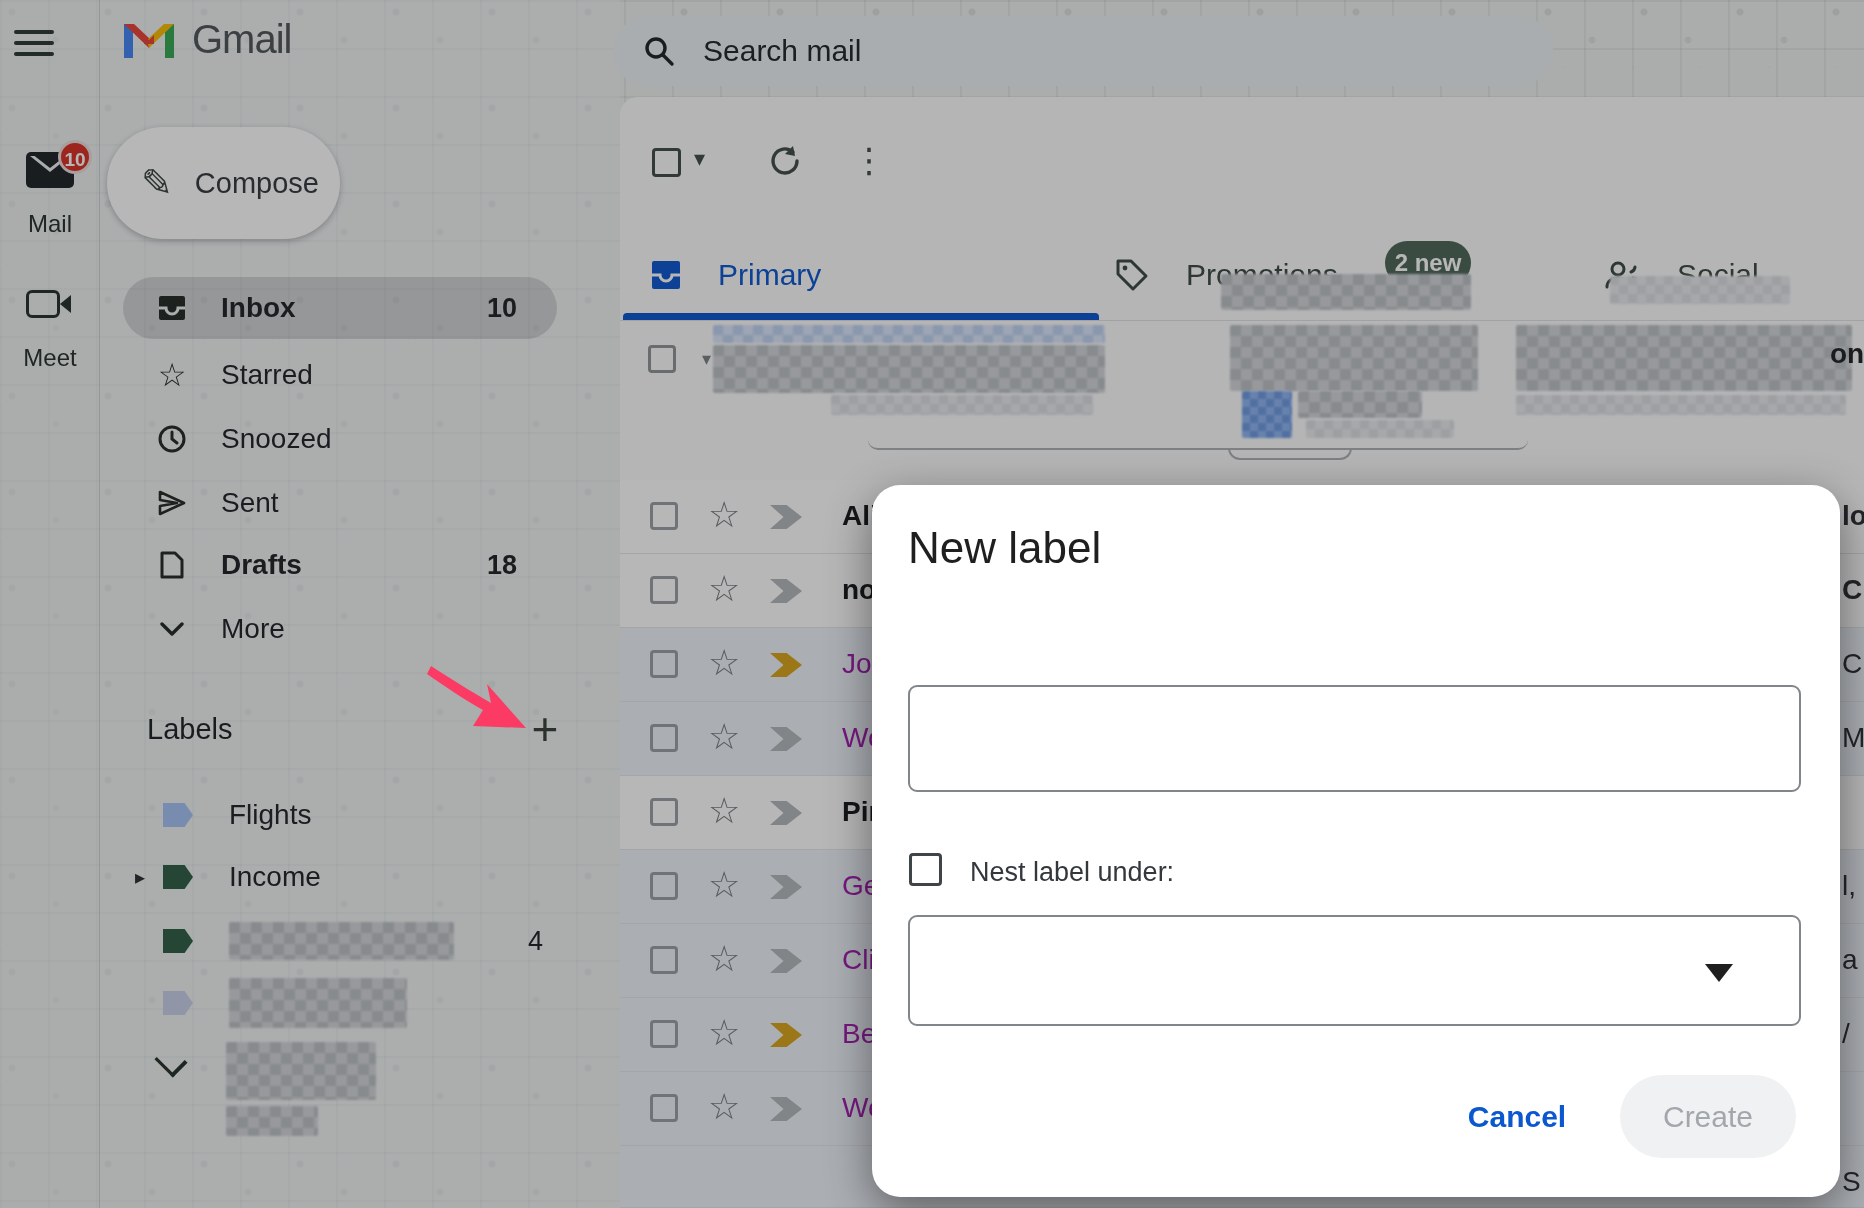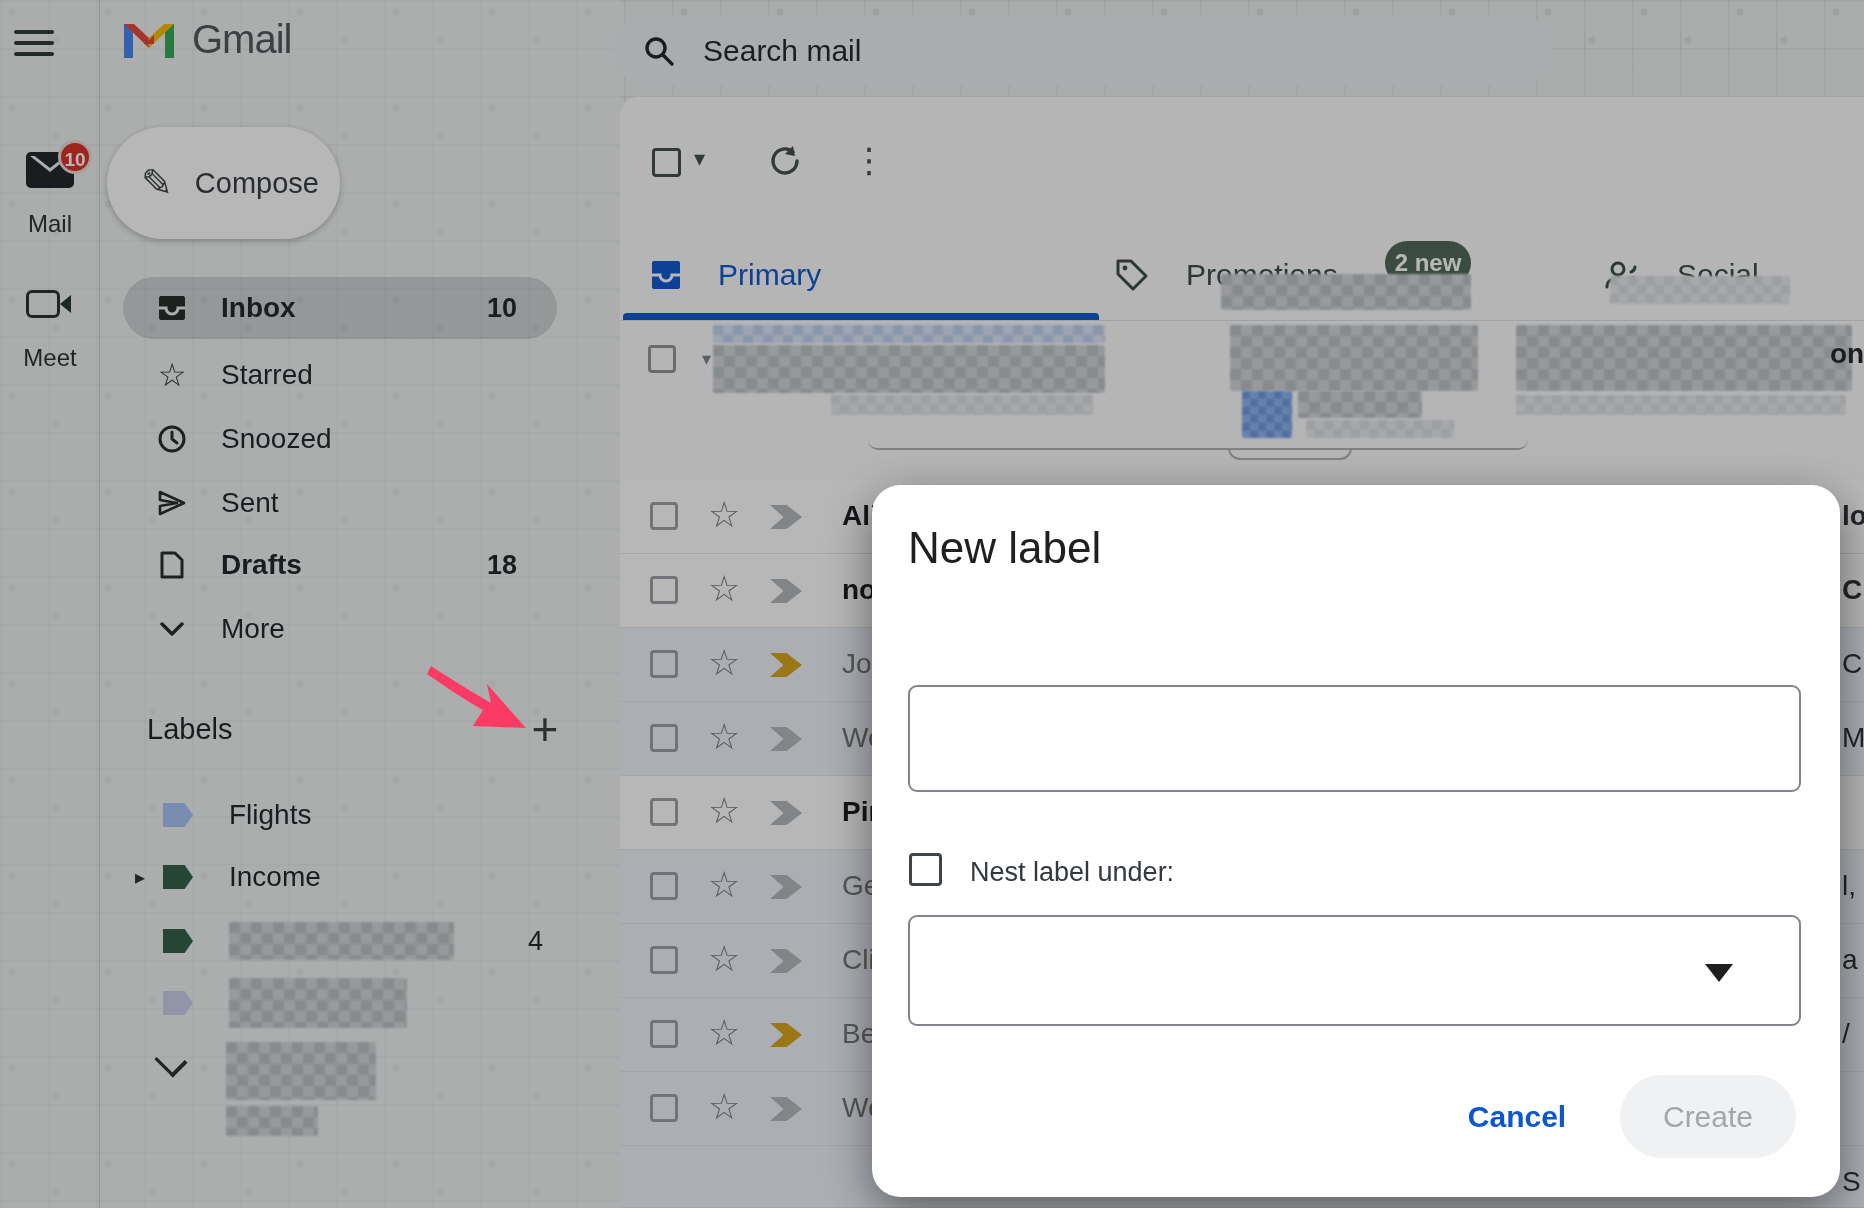--- a/index.html
+++ b/index.html
@@ -83,21 +83,21 @@
   .teaser-line{position:absolute;left:868px;top:440px;width:660px;height:10px;border-bottom:2px solid #aeb2b6;border-radius:0 0 10px 10px;}
   .teaser-bump{position:absolute;left:1228px;top:448px;width:124px;height:12px;border:2px solid #aeb2b6;border-top:none;border-radius:0 0 14px 14px;}
 
   
   .row{position:absolute;left:620px;width:1244px;height:74px;border-bottom:1px solid #e4e6e8;background:#eef2f9;cursor:pointer;}
   .row.unread{background:#ffffff;}
   .row .cb{position:absolute;left:30px;top:22px;width:28px;height:28px;border:3px solid #9aa0a6;border-radius:4px;}
   .row .star{position:absolute;left:88px;top:14px;font-size:36px;color:#787d82;}
   .row .imp{position:absolute;left:150px;top:25px;width:32px;height:24px;background:#b4b8bc;clip-path:polygon(0 0,52% 0,100% 50%,52% 100%,0 100%,42% 50%);}
   .row.gold .imp{background:var(--c-gold);}
-  .row .sender{position:absolute;left:222px;top:20px;font-size:28px;color:#737373;white-space:nowrap;}
+  .row .sender{position:absolute;left:222px;top:20px;font-size:28px;color:#a21caf;white-space:nowrap;}
   .row.unread .sender{font-weight:700;color:#15181c;}
   .row .rfrag{position:absolute;left:1222px;top:20px;font-size:28px;color:#2b2f34;}
   .row.rbold .rfrag{font-weight:700;}
 
   
   .overlay{position:absolute;left:0;top:0;width:1864px;height:1208px;background:rgba(16,17,18,.30);cursor:pointer;}
   .dialog{position:absolute;left:872px;top:485px;width:968px;height:712px;background:#fff;border-radius:28px;box-shadow:0 14px 45px rgba(0,0,0,.45);}
   .dlg-title{position:absolute;left:36px;top:38px;font-size:44px;color:#1f1f1f;}
   .dlg-prompt{position:absolute;left:36px;top:128px;font-size:27px;color:#3f4449;}
   .dlg-input{position:absolute;left:36px;top:200px;width:893px;height:107px;border:2px solid #80868b;border-radius:9px;font-size:28px;padding:0 20px;color:#1f1f1f;outline:none;background:#fff;}

